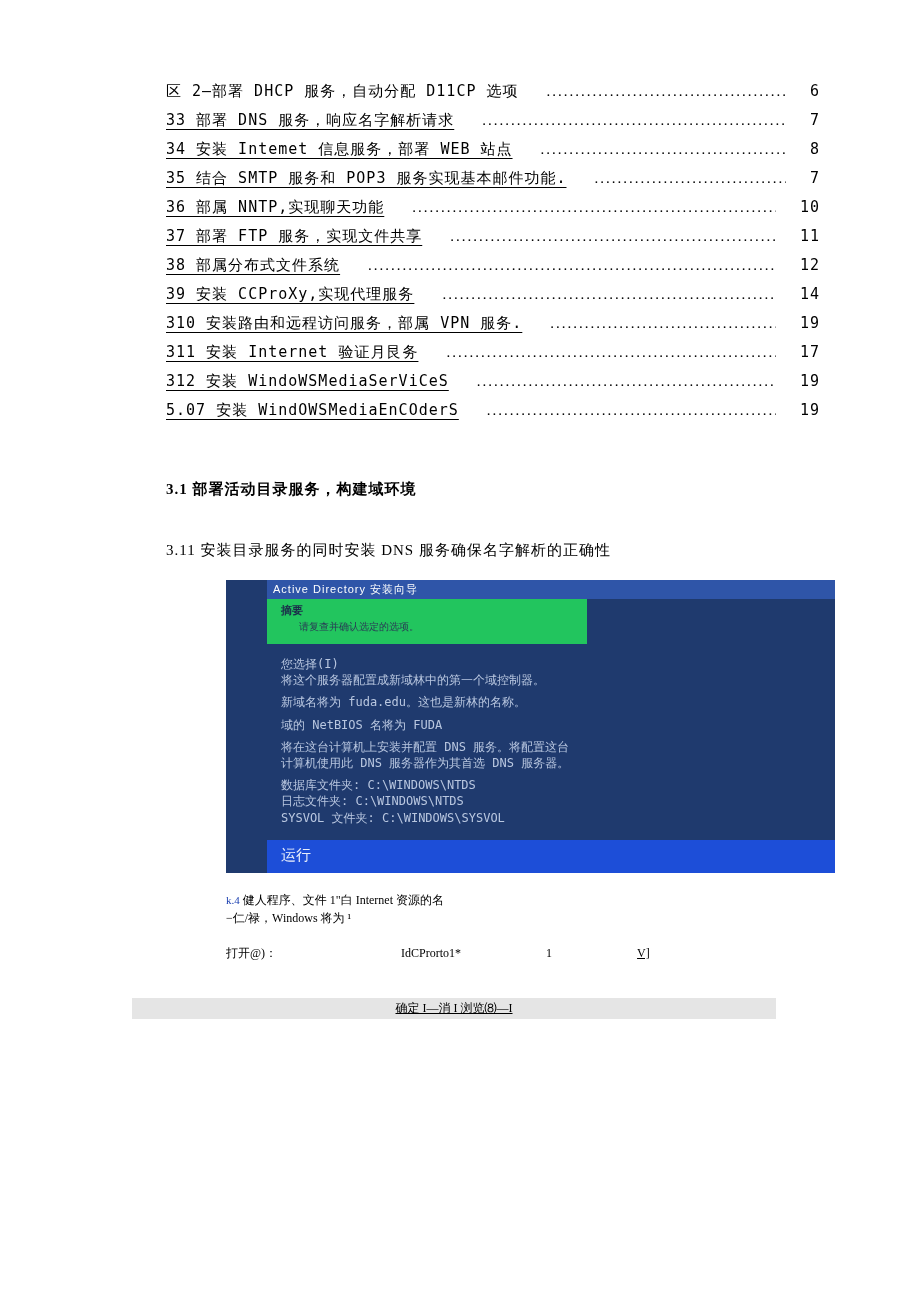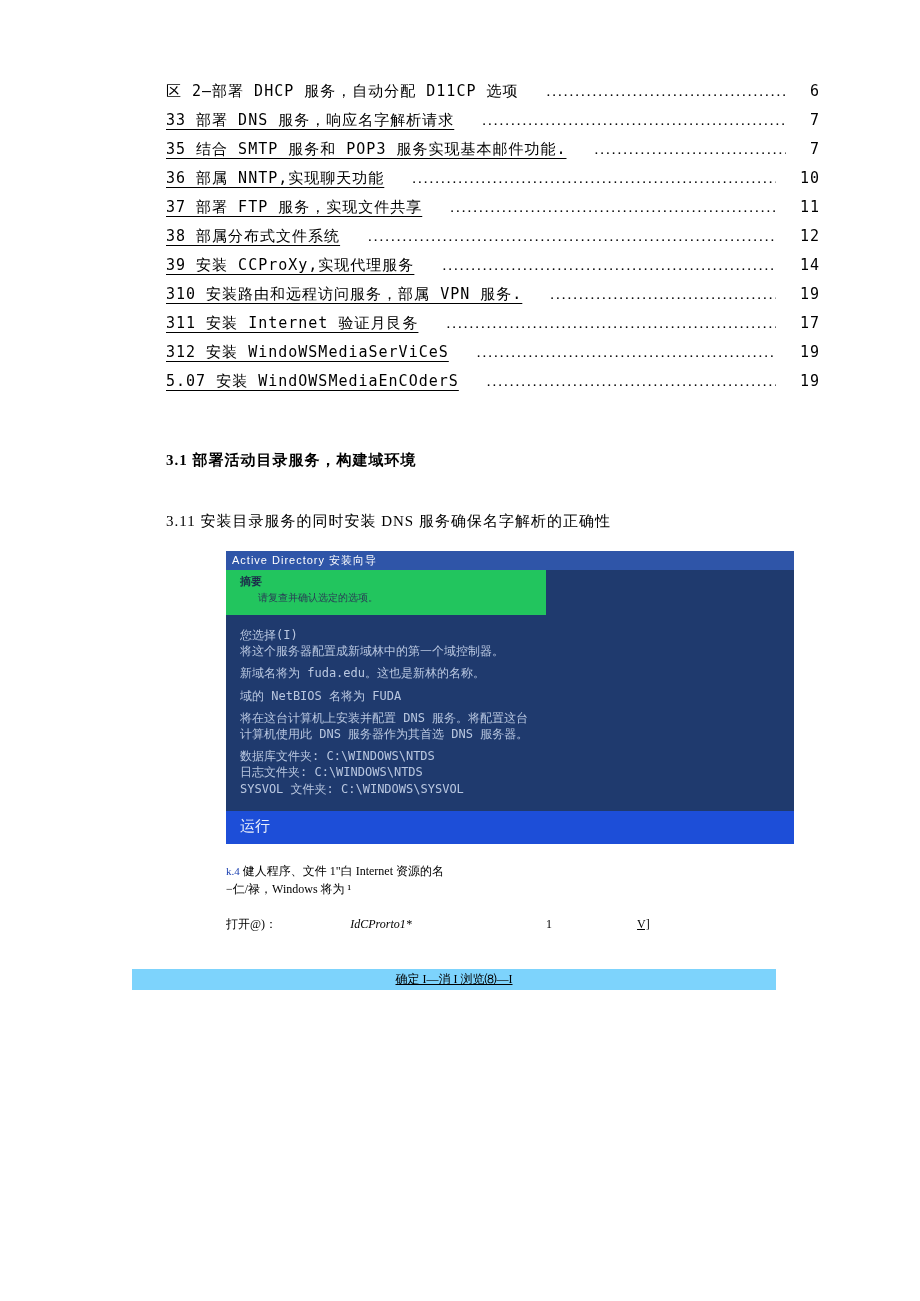--- a/index.html
+++ b/index.html
@@ -58,20 +58,21 @@
     margin: 42px 0 0 0;
     font-weight: normal;
     font-size: 15px;
     letter-spacing: 1px;
   }
 
   .wizard-outer {
     margin: 20px 0 0 60px;
     width: 568px;
     background: #1f3a6e;
+    padding-left: 41px;
   }
   .wizard-title {
     background: #2f55a8;
     color: #fff;
     font-size: 11px;
     padding: 2px 6px;
     letter-spacing: 1px;
     font-family: "SimSun", "宋体", sans-serif;
   }
   .wizard-panel {
@@ -131,36 +132,35 @@
   .open-row {
     margin: 18px 0 0 60px;
     display: flex;
     align-items: baseline;
     font-size: 12px;
     gap: 18px;
   }
   .open-row .label { white-space: nowrap; }
   .open-row .field {
     width: 160px;
-    text-align: center;
+    text-align: right;
     padding-left: 6px;
-    font-style: italic;
   }
   .open-row .one {
     width: 140px;
     text-align: center;
   }
   .open-row .vj {
     text-decoration: underline;
   }
 
   .btn-bar {
     margin: 36px 0 0 -34px;
     width: 644px;
-    background: #7dd3fc;
+    background: #e5e5e5;
     text-align: center;
     font-size: 12px;
     padding: 2px 0;
     font-family: "SimSun", "宋体", serif;
   }
   .btn-bar .u { text-decoration: underline; }
 </style>
 </head>
 <body>
 
@@ -169,20 +169,25 @@
   <div>
     <div class="toc-line toc-first">
       <span class="toc-text">区 2—部署 DHCP 服务，自动分配 D11CP 选项 </span>
       <span class="toc-dots"></span>
       <span class="toc-page">6</span>
     </div>
     <div class="toc-line">
       <span class="toc-text">33 部署 DNS 服务，响应名字解析请求 </span>
       <span class="toc-dots"></span>
       <span class="toc-page">7</span>
+    </div>
+    <div class="toc-line">
+      <span class="toc-text">34 安装 Intemet 信息服务，部署 WEB 站点 </span>
+      <span class="toc-dots"></span>
+      <span class="toc-page">8</span>
     </div>
     <div class="toc-line">
       <span class="toc-text">35 结合 SMTP 服务和 POP3 服务实现基本邮件功能.</span>
       <span class="toc-dots"></span>
       <span class="toc-page">7</span>
     </div>
     <div class="toc-line">
       <span class="toc-text">36 部属 NNTP,实现聊天功能 </span>
       <span class="toc-dots"></span>
       <span class="toc-page">10</span>

